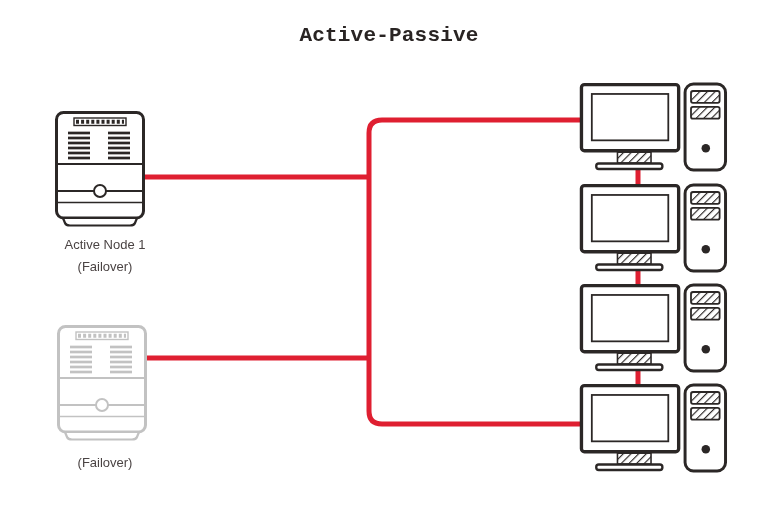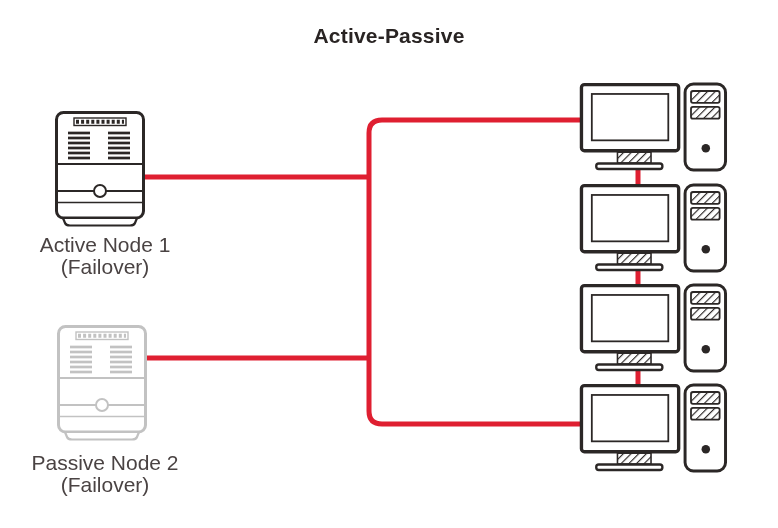--- a/index.html
+++ b/index.html
@@ -8,31 +8,32 @@
     width:778px;height:528px;
     background:#ffffff;
     font-family:"Liberation Sans", sans-serif;
     overflow:hidden;
   }
   .diagram-title{
     position:absolute;left:0;right:0;top:24px;
     margin:0;text-align:center;
     font-size:21px;font-weight:700;color:#292423;
     letter-spacing:.2px;
+    font-family:Liberation Mono, monospace;
   }
   svg.wires{position:absolute;left:0;top:0;}
   .wire{fill:none;stroke:#df1f31;stroke-width:5;}
   .icon{position:absolute;}
   .icon svg{display:block;overflow:visible;}
   .node-active{color:#2b2726;}
   .node-passive{color:#c2c2c2;}
   .pc{color:#2b2726;}
   .node-label{
     position:absolute;width:180px;text-align:center;
-    font-size:21px;line-height:22px;color:#4a4343;
+    font-size:13px;line-height:22px;color:#4a4343;
   }
 </style>
 </head>
 <body>
 
 <div class="stage">
 
   <svg width="0" height="0" style="position:absolute" aria-hidden="true">
     <defs>
       <pattern id="hatch" width="5.5" height="5.5" patternUnits="userSpaceOnUse" patternTransform="rotate(45)">
@@ -97,21 +98,20 @@
     <div>Active Node 1</div>
     <div>(Failover)</div>
   </div>
 
   <div class="icon node-passive" style="left:56px;top:324px">
     <svg width="92" height="118">
         <use href="#server"></use>
       </svg>
   </div>
   <div class="node-label" style="left:15px;top:452px">
-    <div>Passive Node 2</div>
     <div>(Failover)</div>
   </div>
 
   <div class="icon pc" style="left:578px;top:82px">
     <svg width="150" height="93">
         <use href="#pc"></use>
       </svg>
   </div>
   <div class="icon pc" style="left:578px;top:183px">
     <svg width="150" height="93">

